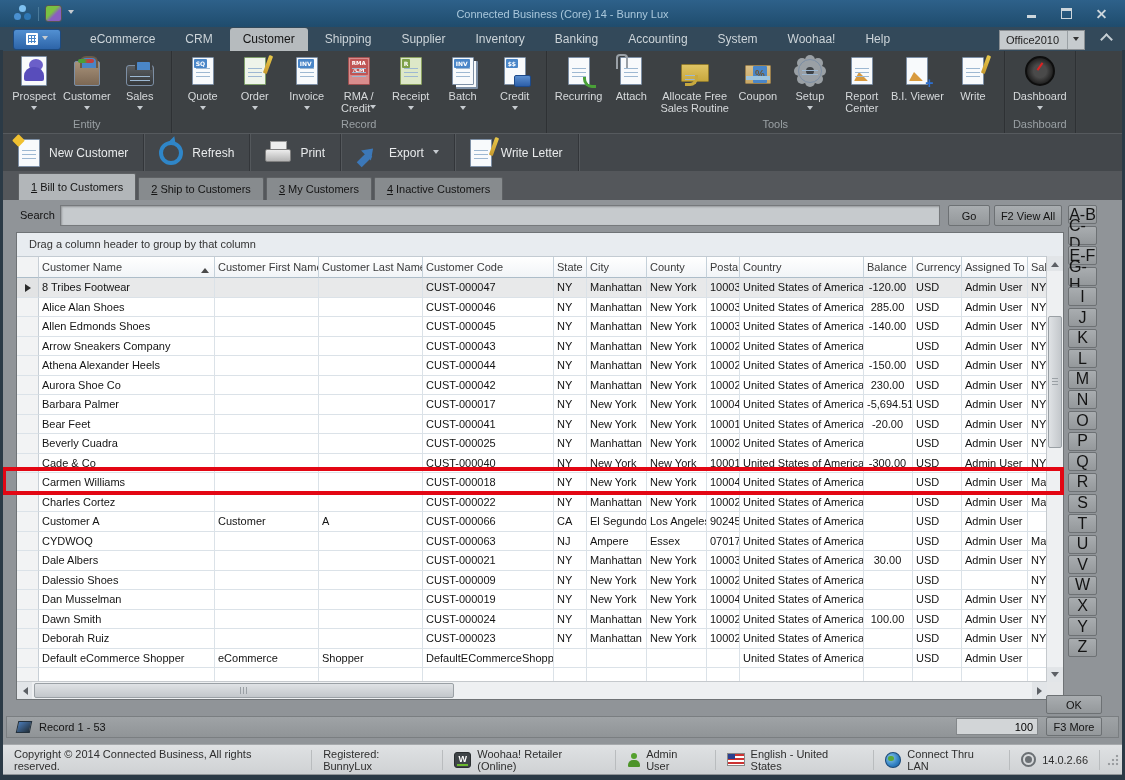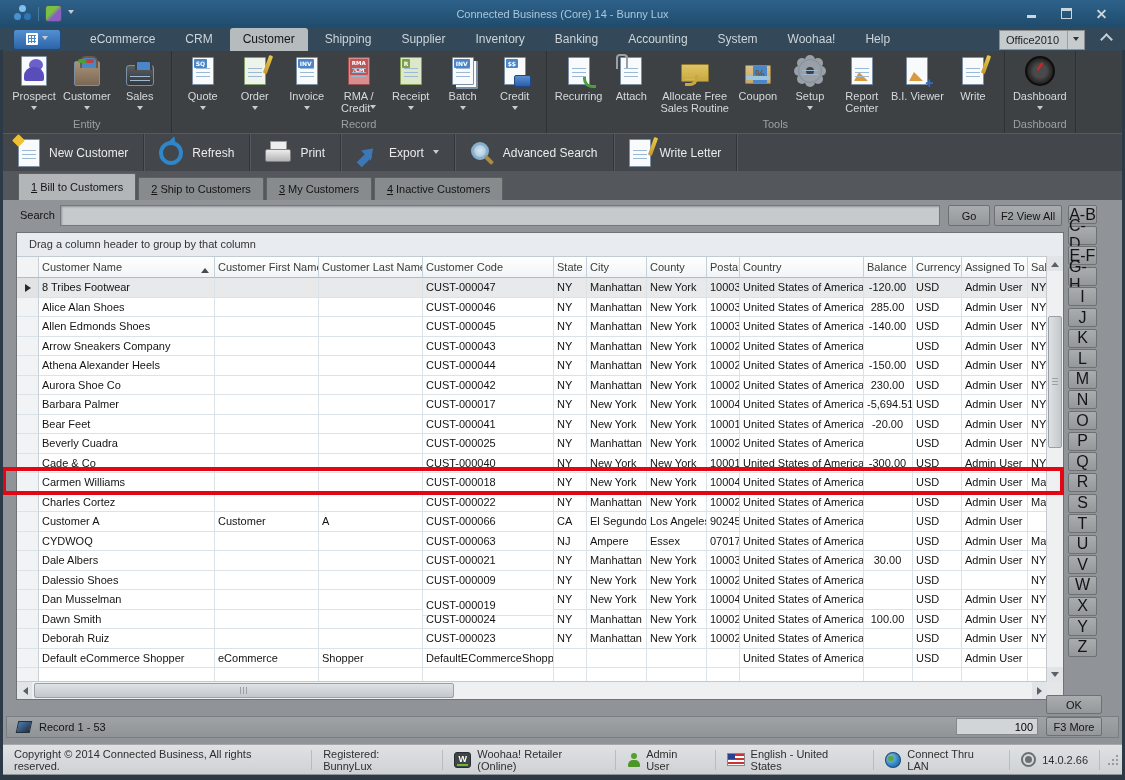--- a/index.html
+++ b/index.html
@@ -496,24 +496,20 @@
     <div class="titem">
       <span class="ic ic-print-icon"></span>
       <span class="tl">Print</span>
     </div>
     <div class="titem">
       <span class="ic ic-export-icon"></span>
       <span class="tl">Export</span>
       <span class="caret"></span>
     </div>
     <div class="titem">
-      <span class="ic ic-advanced-search-icon"></span>
-      <span class="tl">Advanced Search</span>
-    </div>
-    <div class="titem">
       <span class="ic d ic-write-letter-icon"></span>
       <span class="tl">Write Letter</span>
     </div>
   </div>
 
 <div id="tabstrip">
     <div class="vtab active">
       <span class="num">1</span>
       <span>Bill to Customers</span>
     </div>
@@ -837,21 +833,21 @@
           <div class="gc num" style="width: 49px;"></div>
           <div class="gc" style="width: 49px;">USD</div>
           <div class="gc" style="width: 66px;"></div>
           <div class="gc" style="width: 60px;">NY</div>
         </div>
         <div class="grow">
           <div class="gc rowhdr" style="width: 22px;"></div>
           <div class="gc" style="width: 176px;">Dan Musselman</div>
           <div class="gc" style="width: 104px;"></div>
           <div class="gc" style="width: 104px;"></div>
-          <div class="gc" style="width: 131px; margin-top: 6px;">CUST-000019</div>
+          <div class="gc" style="width: 131px;">CUST-000019</div>
           <div class="gc" style="width: 33px;">NY</div>
           <div class="gc" style="width: 60px;">New York</div>
           <div class="gc" style="width: 60px;">New York</div>
           <div class="gc" style="width: 33px;">10004</div>
           <div class="gc" style="width: 124px;">United States of America</div>
           <div class="gc num" style="width: 49px;"></div>
           <div class="gc" style="width: 49px;">USD</div>
           <div class="gc" style="width: 66px;">Admin User</div>
           <div class="gc" style="width: 60px;">NY</div>
         </div>

